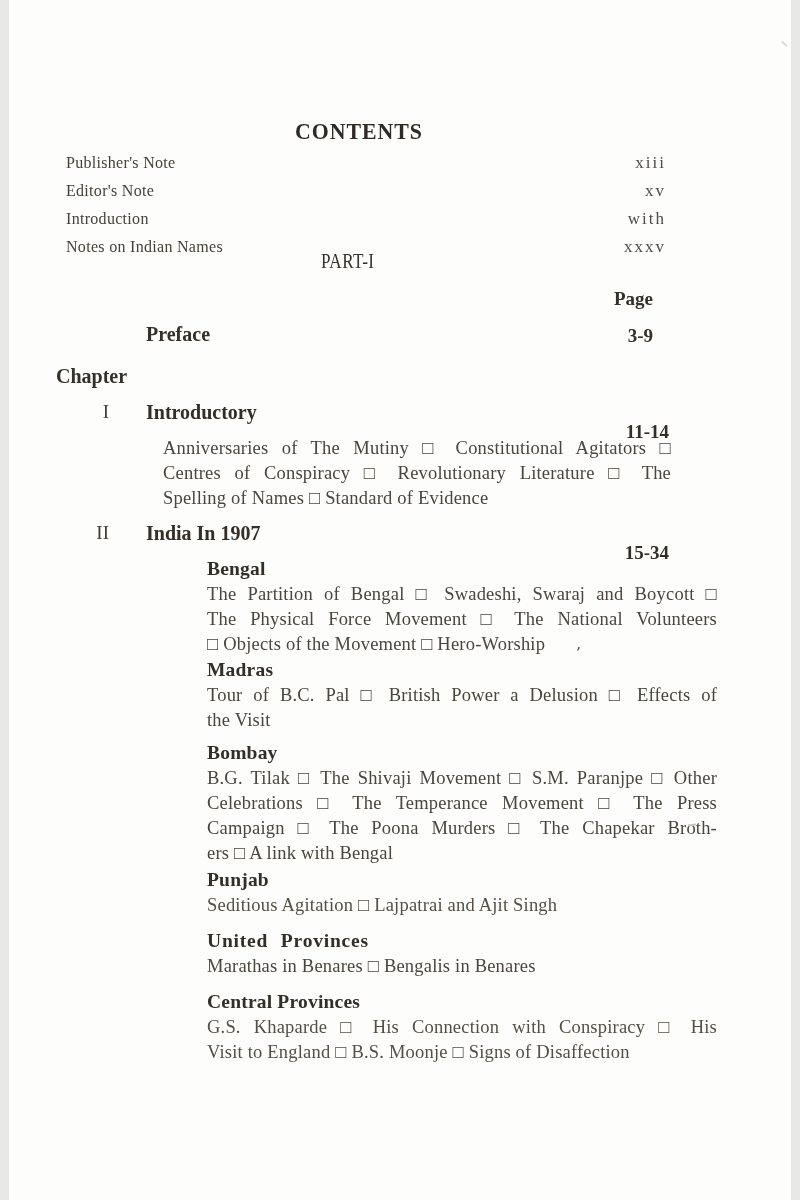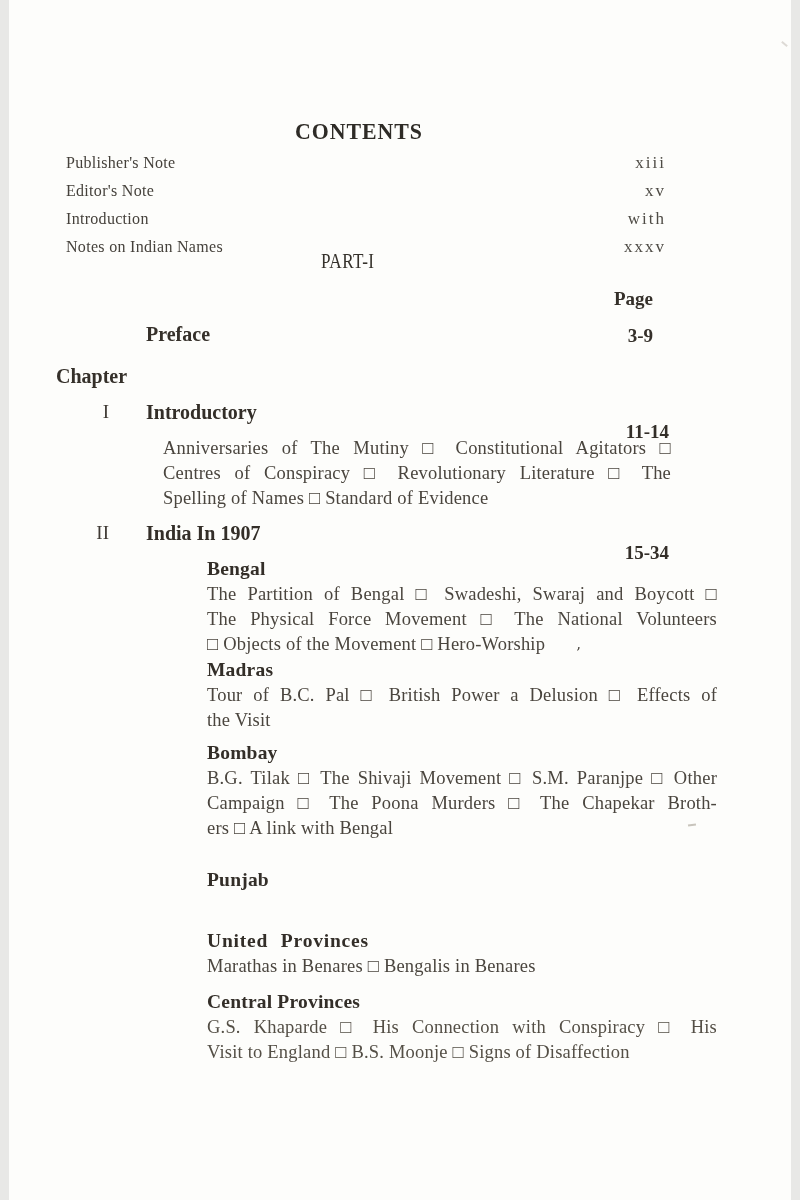--- a/index.html
+++ b/index.html
@@ -142,27 +142,31 @@
     <div>
         <div class="jl">Tour of B.C. Pal □ British Power a Delusion □ Effects of</div>
         <div class="jl last">the Visit</div>
       </div>
   </div>
 
   <div class="abs section sec-bombay">
     <div class="sec-head">Bombay</div>
     <div>
         <div class="jl">B.G. Tilak □ The Shivaji Movement □ S.M. Paranjpe □ Other</div>
+        <div class="jl">Celebrations □ The Temperance Movement □ The Press</div>
         <div class="jl">Campaign □ The Poona Murders □ The Chapekar Broth-</div>
         <div class="jl last">ers □ A link with Bengal</div>
       </div>
   </div>
 
   <div class="abs section sec-punjab">
     <div class="sec-head">Punjab</div>
+    <div>
+        <div class="jl last">Seditious Agitation □ Lajpatrai and Ajit Singh</div>
+      </div>
   </div>
 
   <div class="abs section sec-united">
     <div class="sec-head wide">United Provinces</div>
     <div>
         <div class="jl last">Marathas in Benares □ Bengalis in Benares</div>
       </div>
   </div>
 
   <div class="abs section sec-central">

